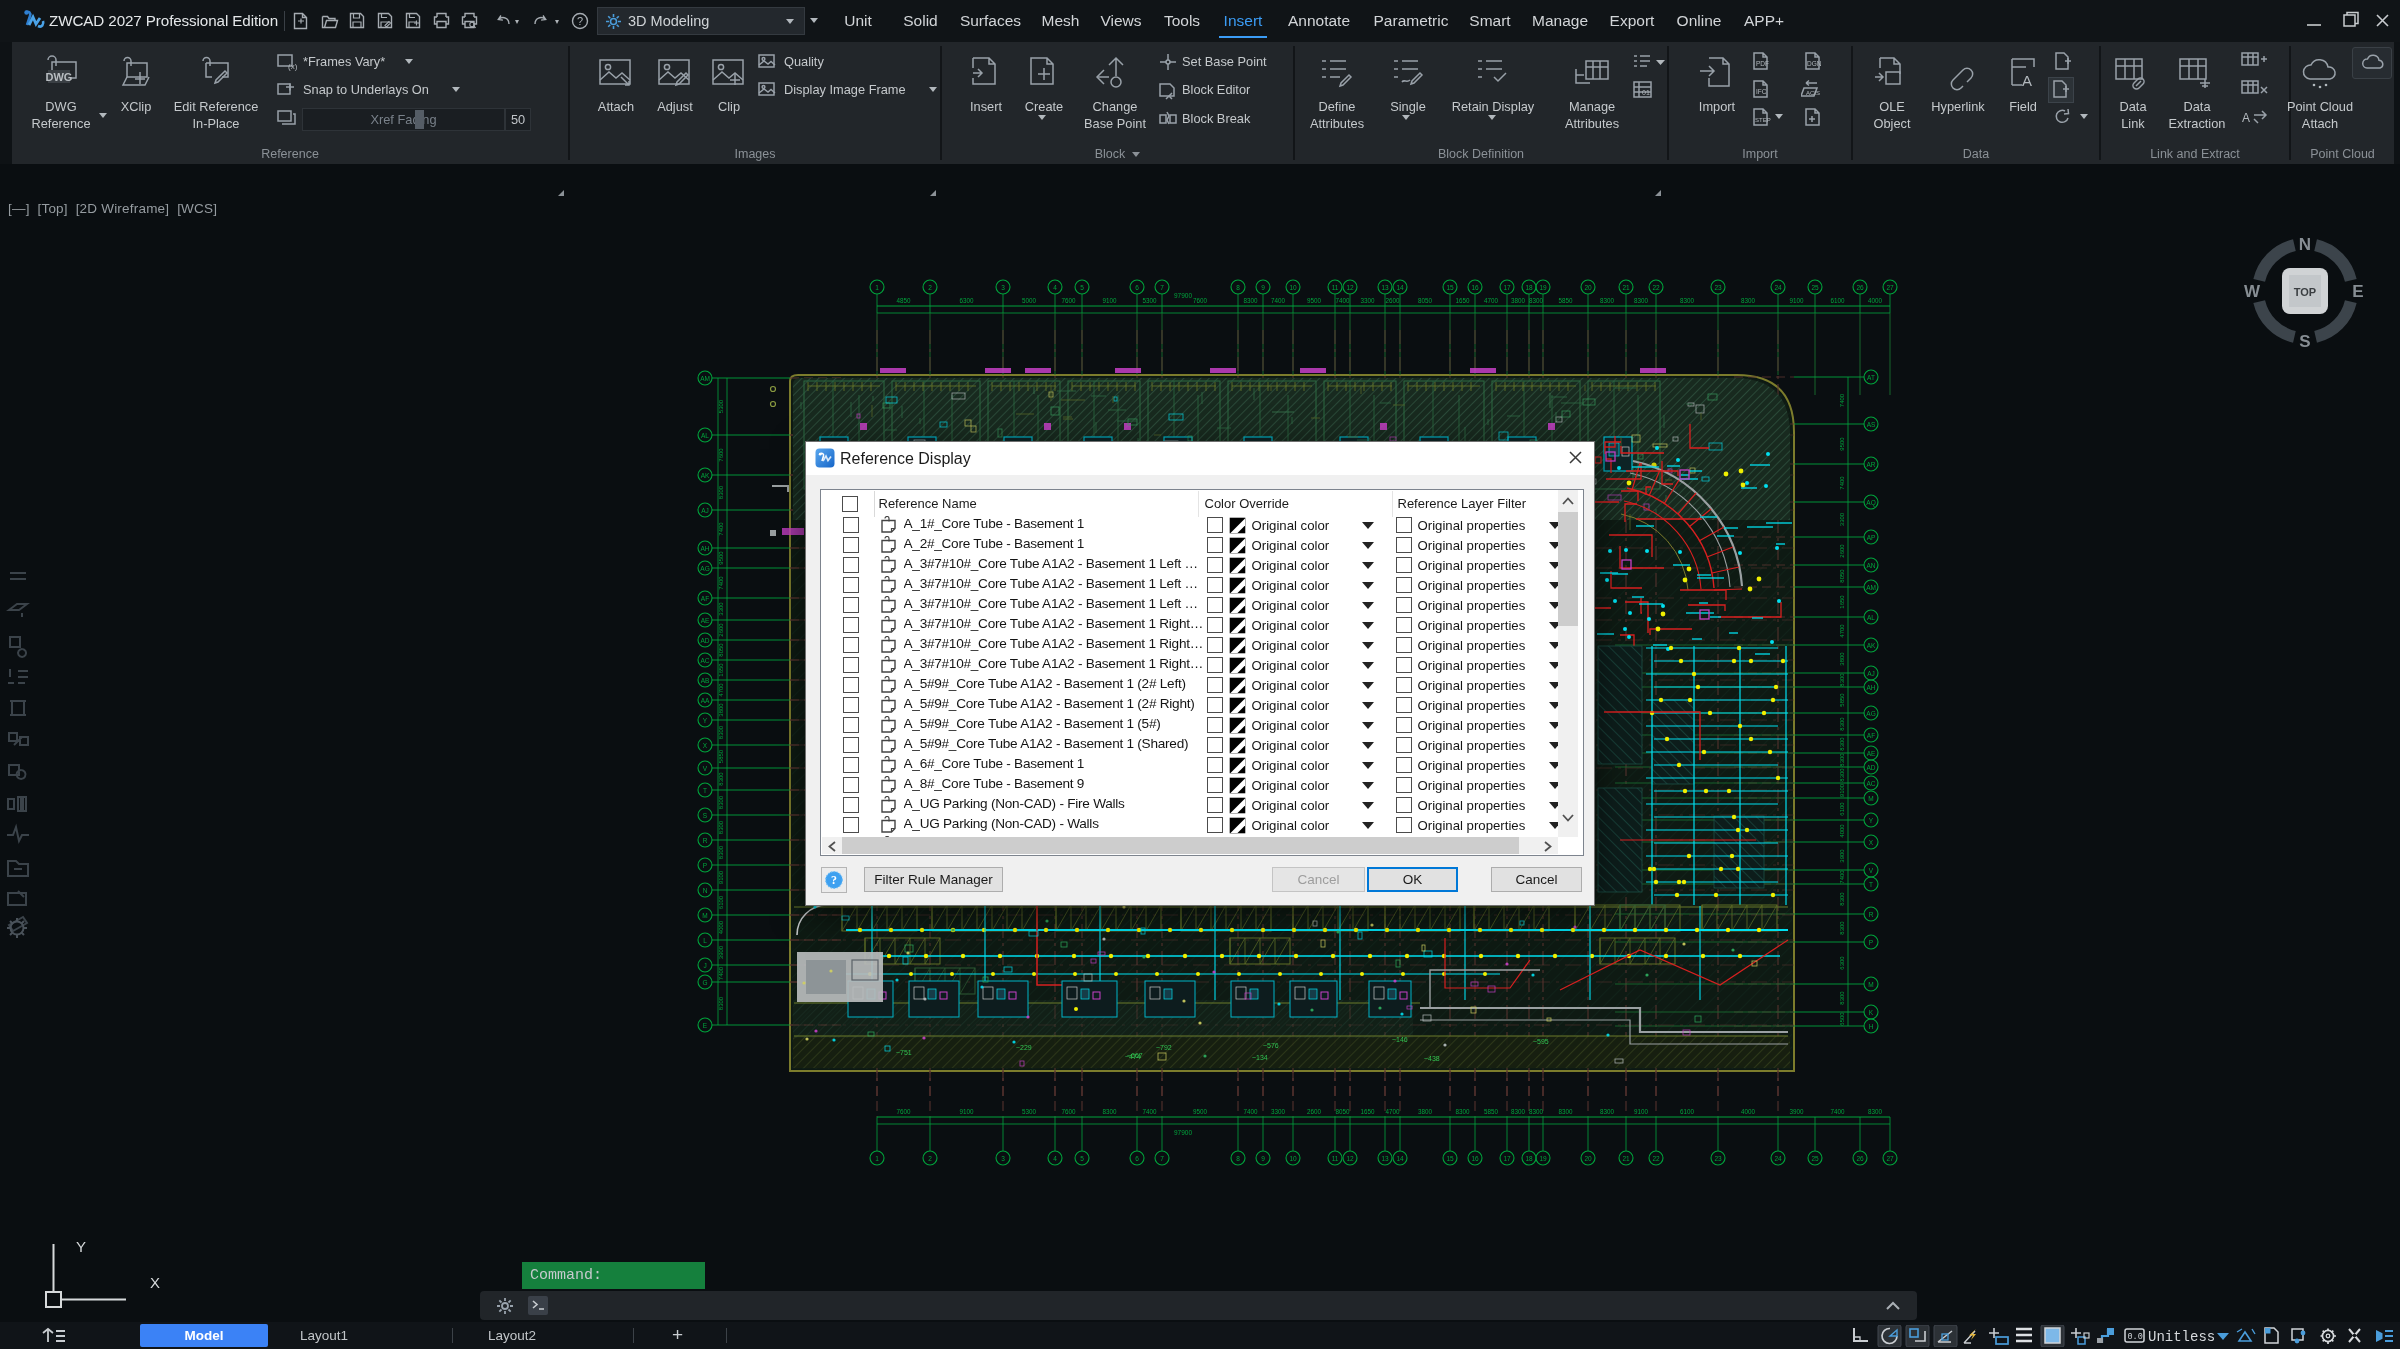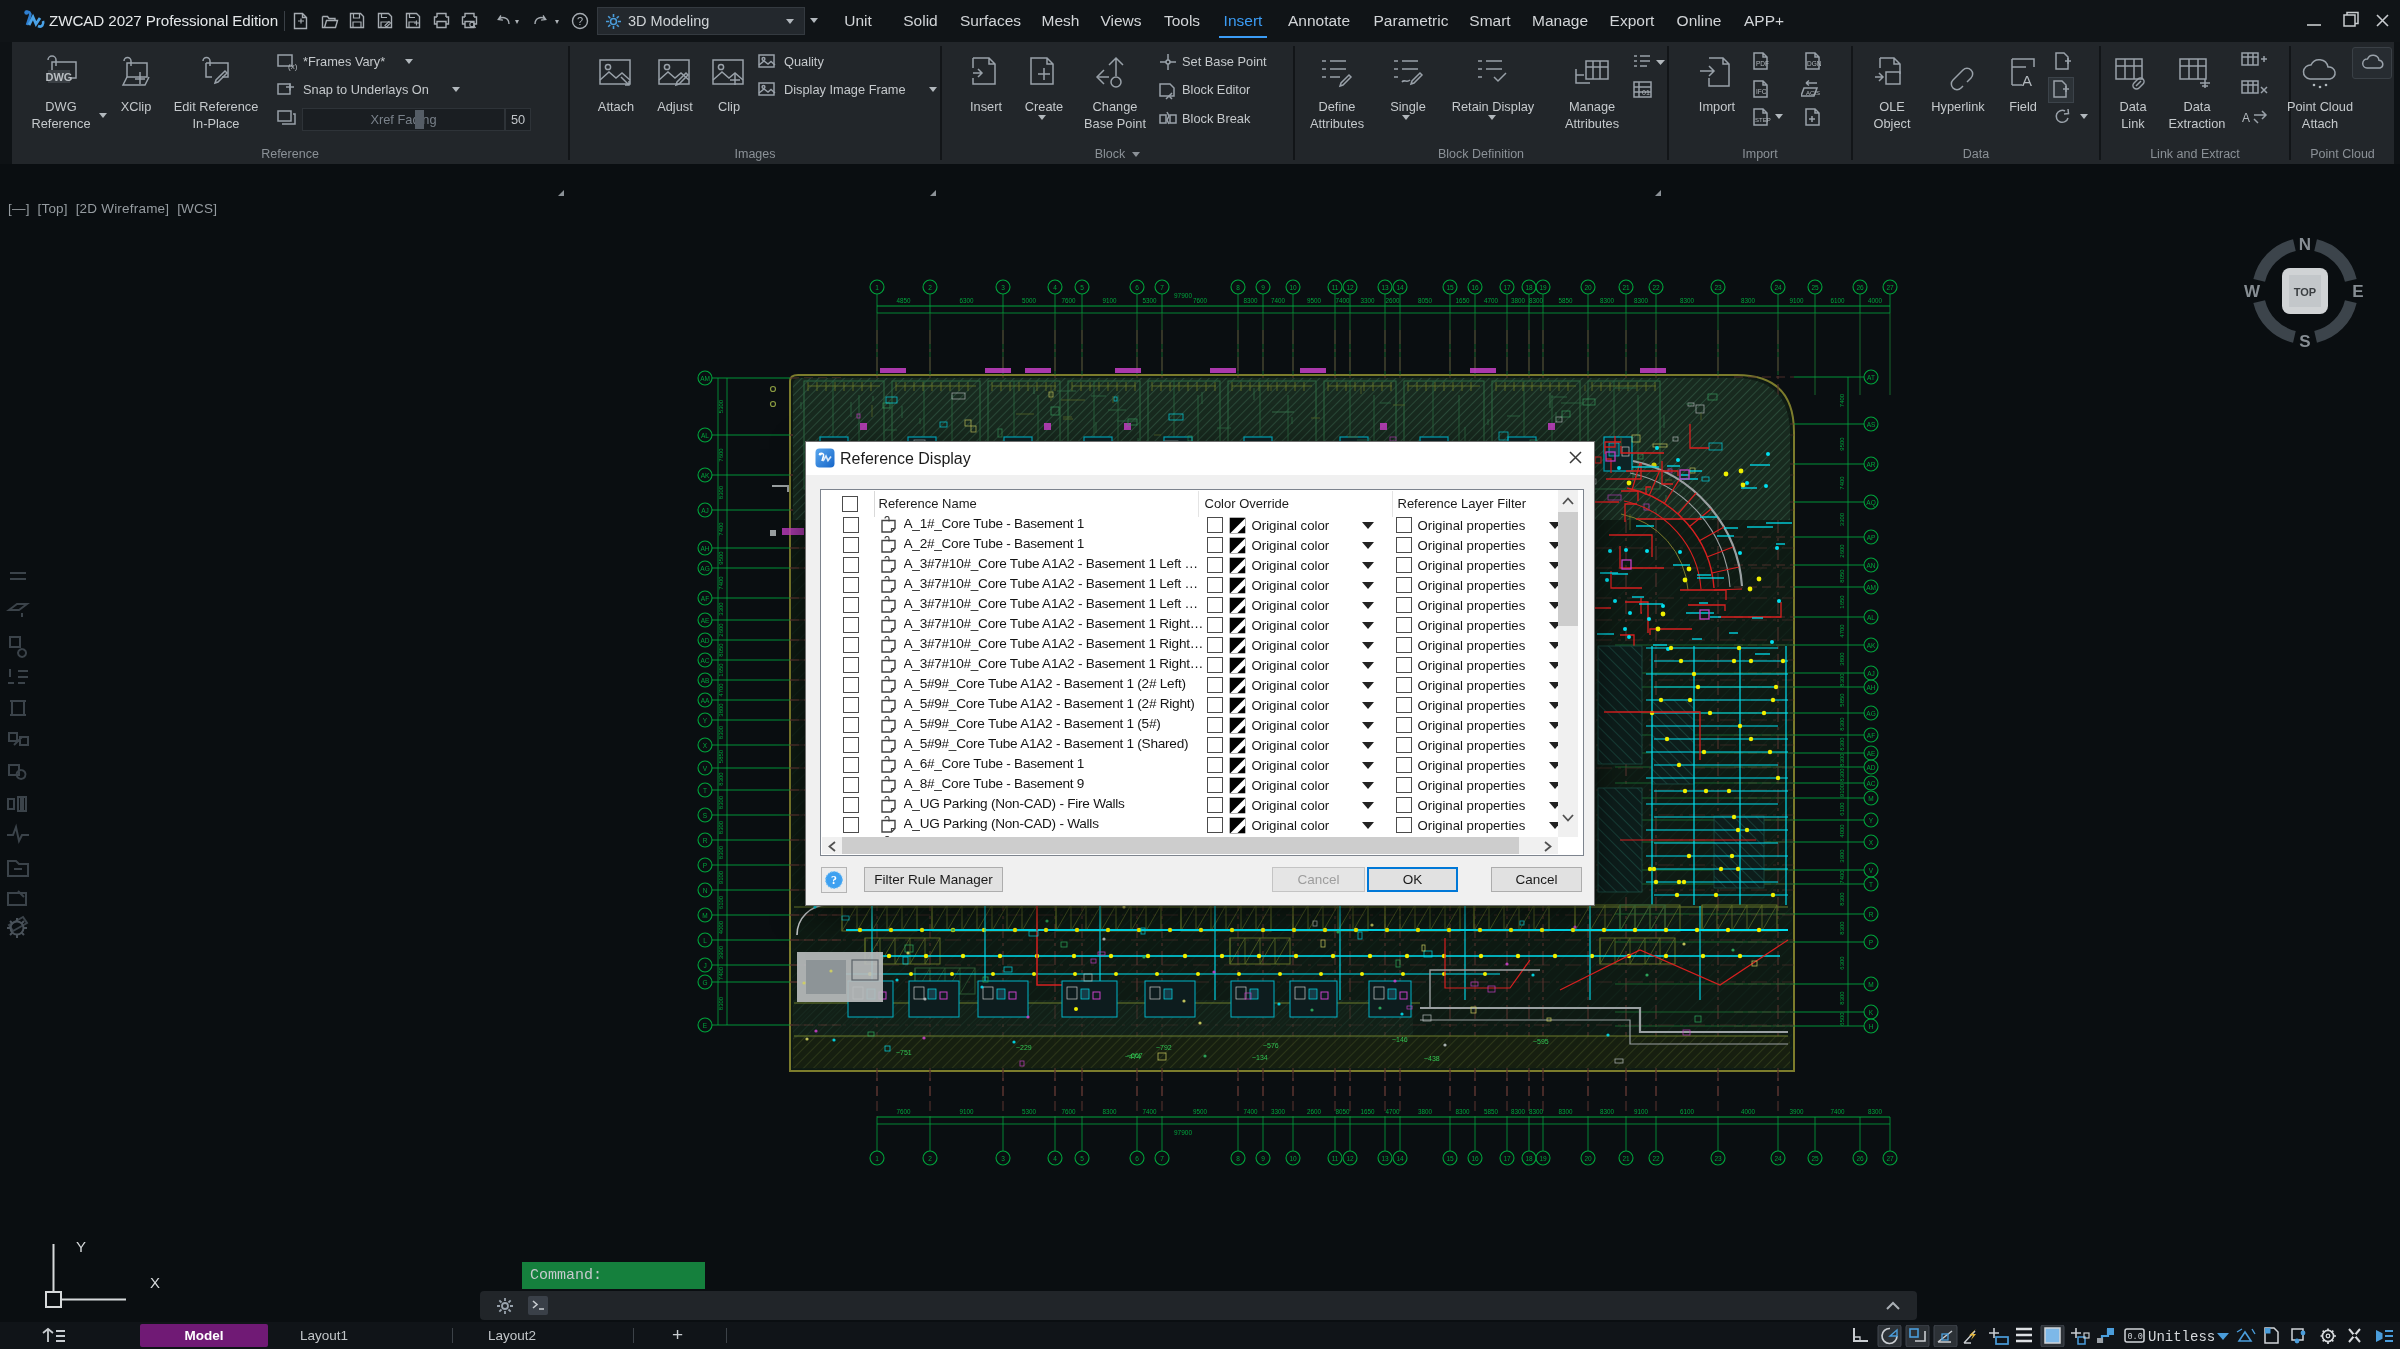--- a/index.html
+++ b/index.html
@@ -1963,21 +1963,21 @@
           <path class="rico" d="M6 14 a4.5 4.5 0 0 1 0.5 -9 a6 6 0 0 1 11.5 1.2 a4 4 0 0 1 1 7.8 l-13 0z"></path>
         </svg>
     </div>
   </div>
   <div class="statusbar">
     <svg class="ab" style="left:40px;top:5px" width="28" height="17" viewBox="0 0 28 17">
       <path d="M3 6 l5 -4 5 4" fill="none" stroke="#c8ccd0" stroke-width="1.8"></path>
         <path d="M8 2 v13" stroke="#c8ccd0" stroke-width="1.8"></path>
       <path d="M16 4 h9 M16 9 h9 M16 14 h9" stroke="#c8ccd0" stroke-width="1.8"></path>
     </svg>
-    <div class="ab" style="left:140px;top:2px;width:128px;height:23px;background:#701a75;border-radius:2px;color:#fff;font-size:13.5px;font-weight:bold;text-align:center;line-height:23px;">Model</div>
+    <div class="ab" style="left:140px;top:2px;width:128px;height:23px;background:#3b82f6;border-radius:2px;color:#fff;font-size:13.5px;font-weight:bold;text-align:center;line-height:23px;">Model</div>
     <div class="ab" style="left:300px;top:0;height:27px;line-height:27px;color:#c2c6c9;font-size:13.5px;">Layout1</div>
     <div class="ab" style="left:452px;top:6px;width:1px;height:15px;background:#3c4248;"></div>
     <div class="ab" style="left:488px;top:0;height:27px;line-height:27px;color:#c2c6c9;font-size:13.5px;">Layout2</div>
     <div class="ab" style="left:633px;top:6px;width:1px;height:15px;background:#3c4248;"></div>
     <div class="ab" style="left:672px;top:0;height:27px;line-height:25px;color:#c8ccd0;font-size:19px;">+</div>
     <div class="ab" style="left:726px;top:6px;width:1px;height:15px;background:#3c4248;"></div>
 
     <svg class="ab" style="left:1848px;top:3px" width="552" height="22" viewBox="0 0 552 22">
       <path d="M6 3 v13 h14" stroke="#c9cdd1" stroke-width="2" fill="none"></path>
         <path d="M6 12 h6 v4 h-6z" fill="none" stroke="#c9cdd1" stroke-width="1.3"></path>

